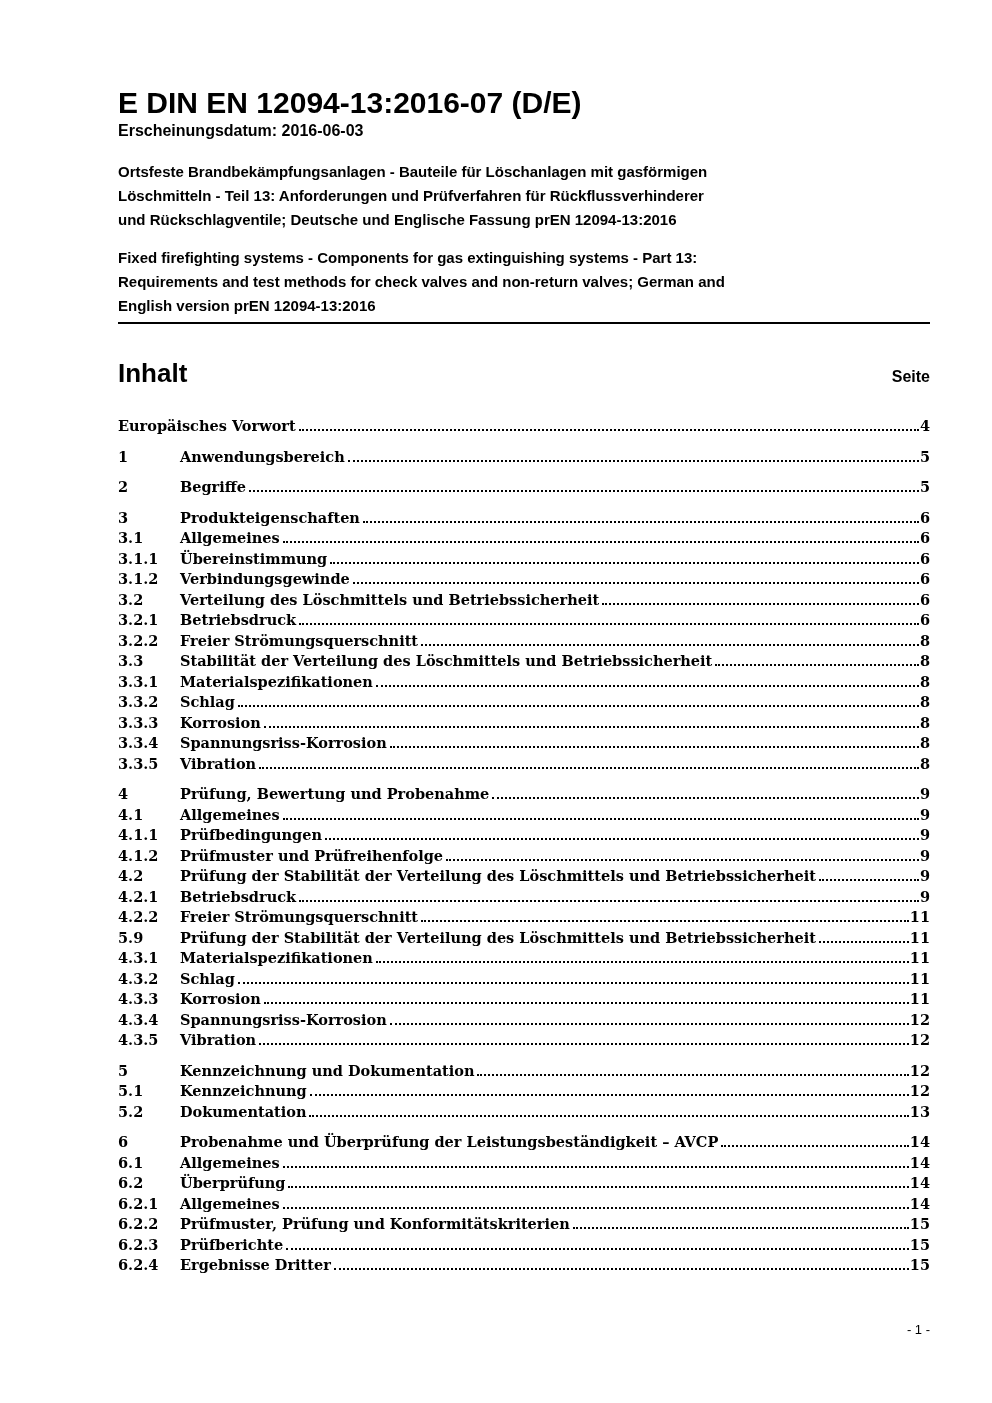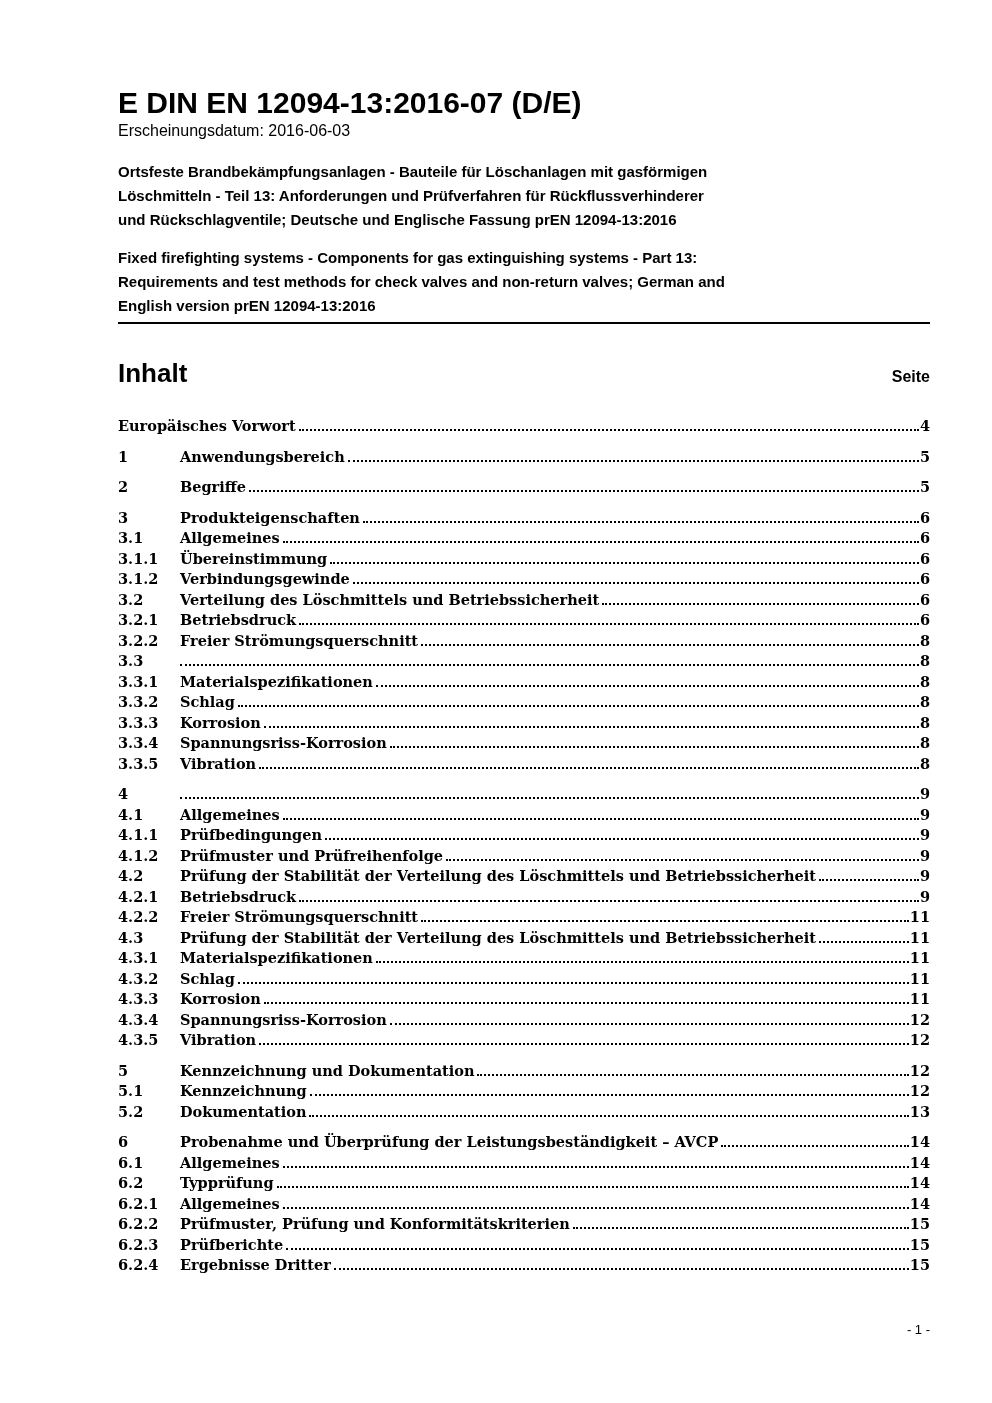--- a/index.html
+++ b/index.html
@@ -22,21 +22,21 @@
     margin: 0;
     font-size: 30px;
     line-height: 33px;
     font-weight: bold;
     white-space: nowrap;
   }
   .release-date {
     margin-top: 3px;
     font-size: 16px;
     line-height: 18px;
-    font-weight: normal;
+    font-weight: bold;
   }
   .doc-title {
     margin-top: 20px;
     font-size: 15px;
     line-height: 24px;
     font-weight: bold;
   }
   .doc-title.en { margin-top: 14px; }
   .header-rule {
     border: 0;
@@ -184,20 +184,21 @@
     <span class="toc-page">6</span>
   </div>
         <div class="toc-row level-3">
     <span class="toc-num">3.2.2</span>
     <span class="toc-title">Freier Strömungsquerschnitt</span>
     <span class="toc-leader"></span>
     <span class="toc-page">8</span>
   </div>
         <div class="toc-row level-2">
     <span class="toc-num">3.3</span>
+    <span class="toc-title">Stabilität der Verteilung des Löschmittels und Betriebssicherheit</span>
     <span class="toc-leader"></span>
     <span class="toc-page">8</span>
   </div>
         <div class="toc-row level-3">
     <span class="toc-num">3.3.1</span>
     <span class="toc-title">Materialspezifikationen</span>
     <span class="toc-leader"></span>
     <span class="toc-page">8</span>
   </div>
         <div class="toc-row level-3">
@@ -219,20 +220,21 @@
     <span class="toc-page">8</span>
   </div>
         <div class="toc-row level-3">
     <span class="toc-num">3.3.5</span>
     <span class="toc-title">Vibration</span>
     <span class="toc-leader"></span>
     <span class="toc-page">8</span>
   </div>
         <div class="toc-row level-1">
     <span class="toc-num">4</span>
+    <span class="toc-title">Prüfung, Bewertung und Probenahme</span>
     <span class="toc-leader"></span>
     <span class="toc-page">9</span>
   </div>
         <div class="toc-row level-2">
     <span class="toc-num">4.1</span>
     <span class="toc-title">Allgemeines</span>
     <span class="toc-leader"></span>
     <span class="toc-page">9</span>
   </div>
         <div class="toc-row level-3">
@@ -259,21 +261,21 @@
     <span class="toc-leader"></span>
     <span class="toc-page">9</span>
   </div>
         <div class="toc-row level-3">
     <span class="toc-num">4.2.2</span>
     <span class="toc-title">Freier Strömungsquerschnitt</span>
     <span class="toc-leader"></span>
     <span class="toc-page">11</span>
   </div>
         <div class="toc-row level-2">
-    <span class="toc-num">4.3</span>
+    <span class="toc-num">5.9</span>
     <span class="toc-title">Prüfung der Stabilität der Verteilung des Löschmittels und Betriebssicherheit</span>
     <span class="toc-leader"></span>
     <span class="toc-page">11</span>
   </div>
         <div class="toc-row level-3">
     <span class="toc-num">4.3.1</span>
     <span class="toc-title">Materialspezifikationen</span>
     <span class="toc-leader"></span>
     <span class="toc-page">11</span>
   </div>
@@ -326,21 +328,21 @@
     <span class="toc-page">14</span>
   </div>
         <div class="toc-row level-2">
     <span class="toc-num">6.1</span>
     <span class="toc-title">Allgemeines</span>
     <span class="toc-leader"></span>
     <span class="toc-page">14</span>
   </div>
         <div class="toc-row level-2">
     <span class="toc-num">6.2</span>
-    <span class="toc-title">Typprüfung</span>
+    <span class="toc-title">Überprüfung</span>
     <span class="toc-leader"></span>
     <span class="toc-page">14</span>
   </div>
         <div class="toc-row level-3">
     <span class="toc-num">6.2.1</span>
     <span class="toc-title">Allgemeines</span>
     <span class="toc-leader"></span>
     <span class="toc-page">14</span>
   </div>
         <div class="toc-row level-3">

